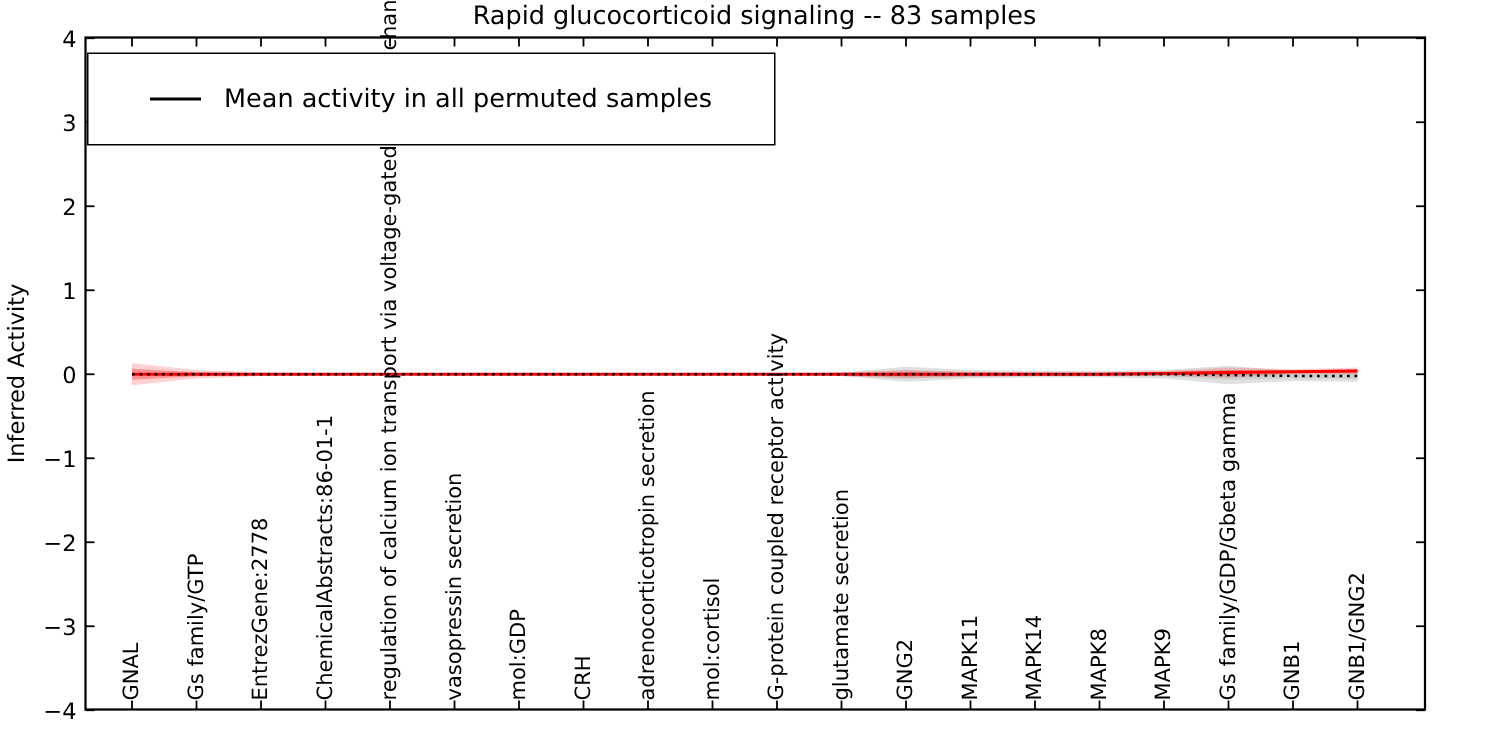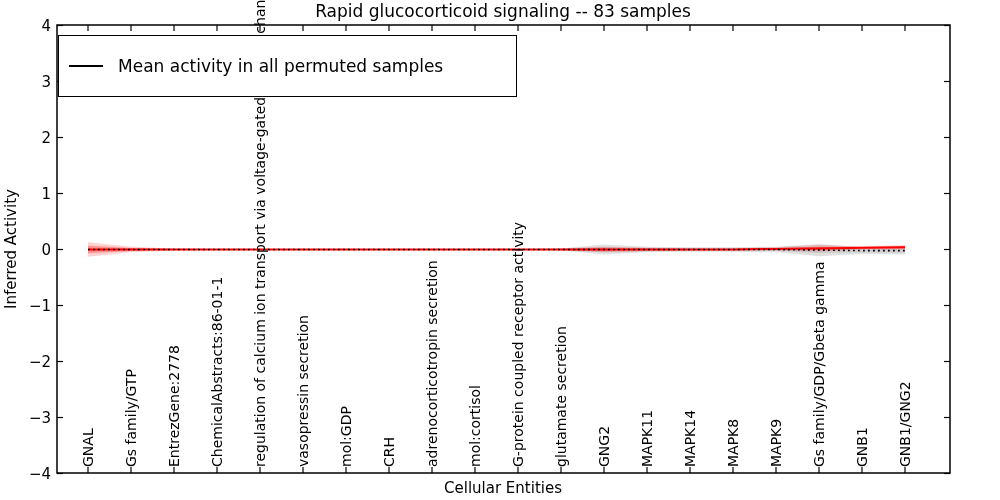--- a/index.html
+++ b/index.html
@@ -13,21 +13,21 @@
   #xlabel{left:503px;top:479px;transform:translateX(-50%);font-size:15px;white-space:nowrap;}
   #chart-svg{left:0;top:0;}
   .ytick-label{width:34px;text-align:right;font-size:15px;line-height:18px;}
   .xtick-label{
     font-size:14px;line-height:16px;white-space:nowrap;
     transform:rotate(-90deg);transform-origin:top left;
   }
   #legend{
     left:58px;top:35px;width:459px;height:62px;background:#ffffff;
     border:1px solid #000;box-sizing:border-box;
-    display:flex;flex-direction:column;justify-content:center;gap:7px;padding:4px 10px;
+    display:flex;justify-content:center;gap:7px;padding:4px 10px;
   }
   .legend-row{display:flex;align-items:center;gap:15px;}
   .legend-swatch{width:34px;height:0;border-top:2px solid #000;flex:0 0 auto;}
   .legend-label{font-size:17px;white-space:nowrap;}
 </style>
 </head>
 <body>
 
 <div id="figure">
 
@@ -130,21 +130,20 @@
       <div class="abs ytick-label" style="left: 17px; top: 296.5px;">−1</div>
       <div class="abs ytick-label" style="left: 17px; top: 352.5px;">−2</div>
       <div class="abs ytick-label" style="left: 17px; top: 408.5px;">−3</div>
       <div class="abs ytick-label" style="left: 17px; top: 464.5px;">−4</div>
     </div>
 
   <div id="title" class="abs">Rapid glucocorticoid signaling -- 83 samples</div>
 
   <div id="ylabel" class="abs">Inferred Activity</div>
 
-  <div id="xlabel" class="abs">Cellular Entities</div>
 
   <div id="legend" class="abs">
     <div class="legend-row">
       <span class="legend-swatch" style="border-top-color: rgb(0, 0, 0);"></span>
       <span class="legend-label">Mean activity in all permuted samples</span>
     </div>
   </div>
 
 </div>
 

